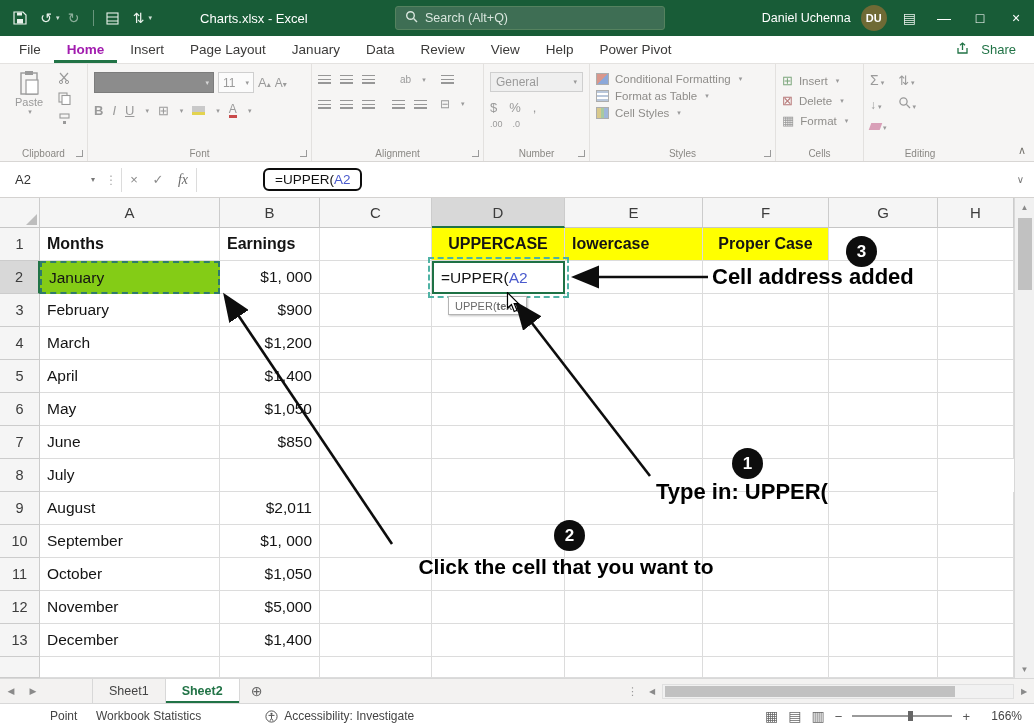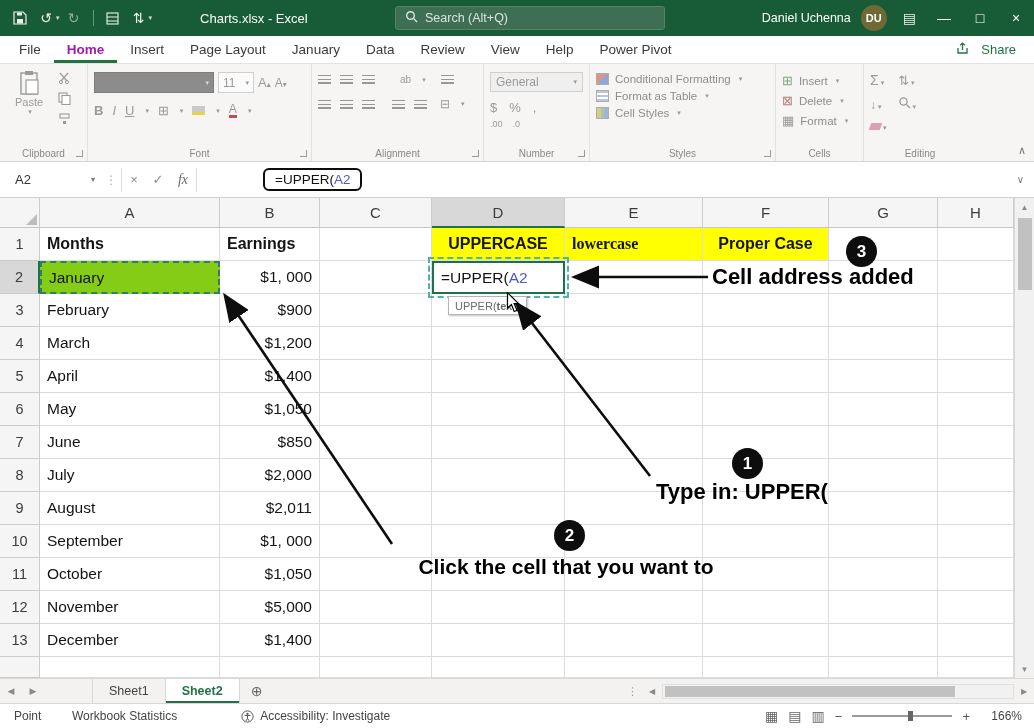--- a/index.html
+++ b/index.html
@@ -77,21 +77,21 @@
   .colhdr { background: #F5F5F5; border-right: 1px solid #CCCCCC; border-bottom: 1px solid #C6C6C6; display: flex; align-items: center; justify-content: center; font-size: 15px; color: #3c3c3c; }
   .colhdr.active { background: #D8D8D8; border-bottom: 2px solid #217346; }
   .grid-row { display: grid; grid-template-columns: var(--cols); height: 33px; }
   .grid-row.filler { height: 21px; }
   .rowhdr { background: #F5F5F5; border-right: 1px solid #CCCCCC; border-bottom: 1px solid #CCCCCC; display: flex; align-items: center; justify-content: center; font-size: 14.5px; color: #3c3c3c; }
   .rowhdr.active { background: #D8D8D8; border-right: 2px solid #217346; }
   .cell { background: #fff; border-right: 1px solid #DCDCDC; border-bottom: 1px solid #DCDCDC; display: flex; align-items: center; padding: 0 7px; font-size: 15.5px; color: #141414; white-space: nowrap; overflow: hidden; }
   .cell.right { justify-content: flex-end; }
   .cell.bold { font-weight: bold; font-size: 16px; }
   .cell.yellow { background: #FFFF00; font-weight: bold; font-size: 16px; justify-content: center; }
-  .cell.yellow.yleft { justify-content: flex-start; font-family: Liberation Serif, serif; }
+  .cell.yellow.yleft { justify-content: flex-start; }
   .cell.a2 { background: #84cc16; border: 2px dashed #2F7B6C; }
   .cell.d2 { border: 2px solid #1E7145; position: relative; z-index: 5; outline: 2px dashed #4FB3A5; outline-offset: 2px; }
 
   
   .vscroll { width: 20px; background: #F1F1F1; border-left: 1px solid #D8D8D8; display: flex; flex-direction: column; align-items: center; }
   .vs-btn { height: 18px; display: flex; align-items: center; justify-content: center; font-size: 8px; color: #8a8a8a; width: 100%; }
   .vs-thumb { width: 14px; height: 72px; background: #C1C1C1; margin-top: 2px; }
   .vs-fill { flex: 1; }
 
   
@@ -104,21 +104,21 @@
   .sb-add { width: 34px; display: flex; align-items: center; justify-content: center; color: #666; font-size: 14px; }
   .sb-spacer { flex: 1; }
   .sb-split { display: flex; align-items: center; color: #999; font-size: 11px; padding: 0 4px; }
   .hscroll { width: 392px; display: flex; align-items: center; background: #F3F2F1; }
   .hs-btn { width: 20px; display: flex; align-items: center; justify-content: center; font-size: 8px; color: #8a8a8a; }
   .hs-track { flex: 1; height: 15px; background: #F1F1F1; border: 1px solid #E0E0E0; position: relative; }
   .hs-thumb { position: absolute; left: 2px; top: 1px; height: 11px; width: 290px; background: #C1C1C1; }
 
   
   .statusbar { height: 25px; background: #FFFFFF; border-top: 1px solid #D8D8D8; display: flex; align-items: center; font-size: 12px; color: #444; }
-  .st-mode { padding-left: 14px; width: 58px; }
+  .st-mode { padding-left: 26px; width: 58px; margin-left: 24px; }
   .st-stats { margin-left: 14px; }
   .st-access { margin-left: 64px; display: flex; align-items: center; gap: 6px; }
   .st-right { margin-left: auto; display: flex; align-items: center; gap: 10px; padding-right: 12px; }
   .view-ic { font-size: 14px; color: #666; }
   .zoom-track { width: 100px; height: 2px; background: #9a9a9a; position: relative; }
   .zoom-thumb { position: absolute; left: 56px; top: -4px; width: 5px; height: 10px; background: #666; }
   .zoom-sign { font-size: 13px; color: #555; }
   .zoom-pct { width: 42px; text-align: right; }
 
   
@@ -471,21 +471,20 @@
           <div class="cell"></div>
           <div class="cell"></div>
           <div class="cell"></div>
           <div class="cell"></div>
           <div class="cell"></div>
           <div class="cell"></div>
         </div>
         <div class="grid-row">
           <div class="rowhdr">8</div>
           <div class="cell">July</div>
-          <div class="cell right">$2,000</div>
           <div class="cell"></div>
           <div class="cell"></div>
           <div class="cell"></div>
           <div class="cell"></div>
           <div class="cell"></div>
           <div class="cell"></div>
         </div>
         <div class="grid-row">
           <div class="rowhdr">9</div>
           <div class="cell">August</div>

